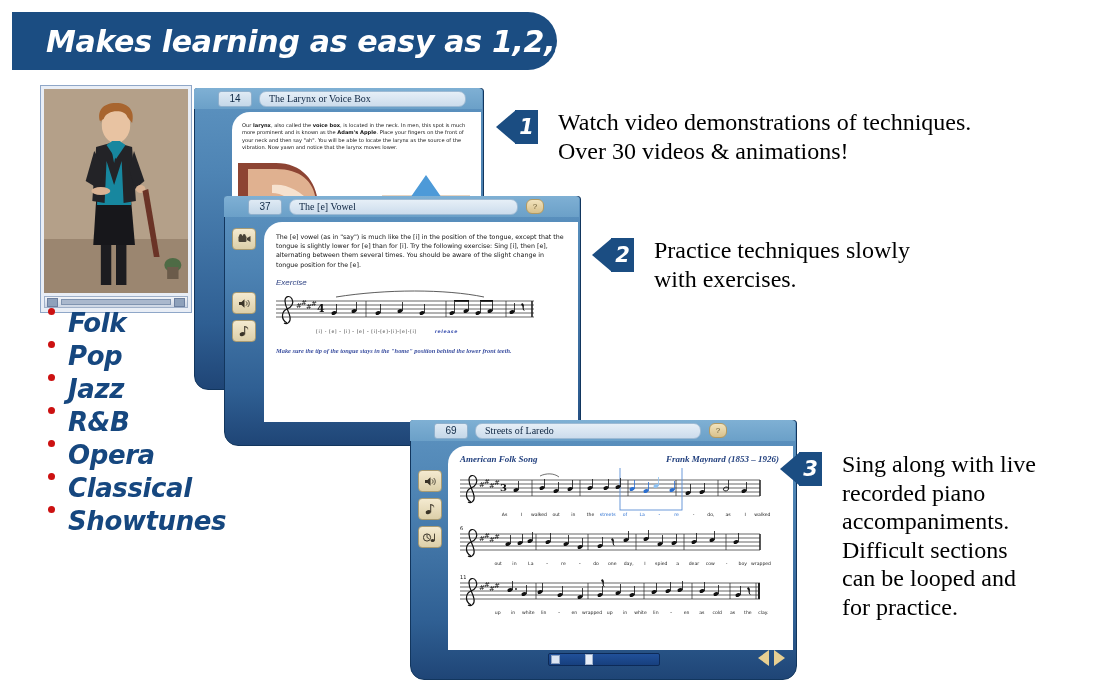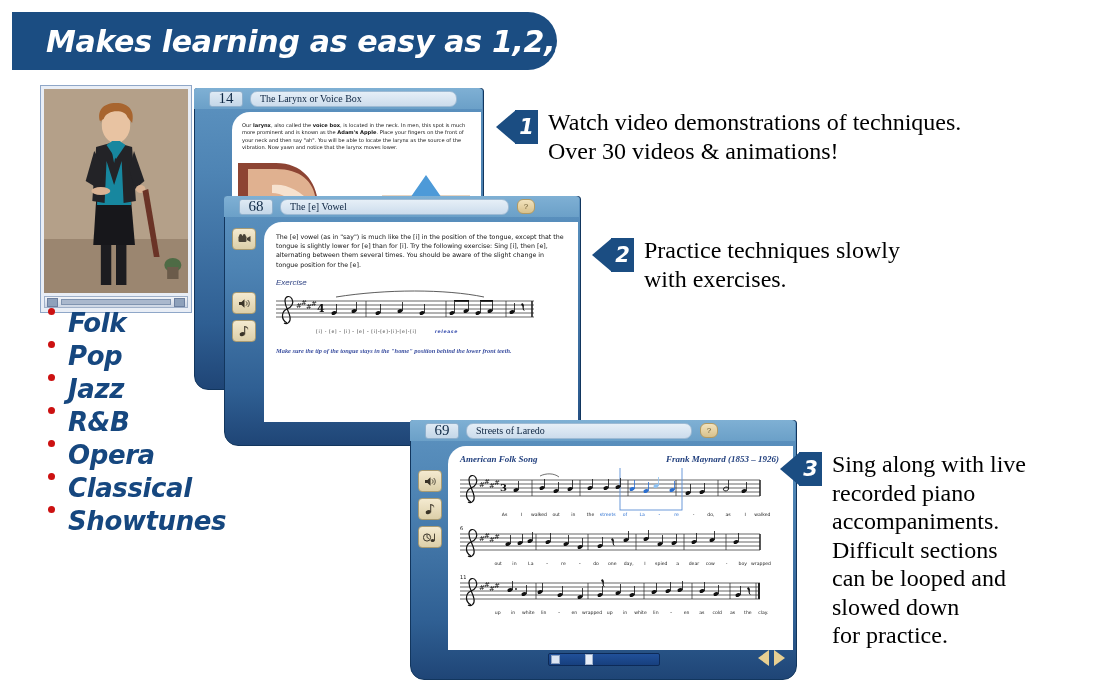--- a/index.html
+++ b/index.html
@@ -67,25 +67,25 @@
     background:linear-gradient(180deg,#5d93c0 0%,#4e84b4 28%,#2f5f93 78%,#1f4576 100%);
     border:1px solid #12365e;border-radius:3px 3px 14px 14px;
   }
   .win-titlebar{
     position:absolute;left:0;top:0;width:100%;height:21px;
     display:flex;align-items:center;
     background:linear-gradient(180deg,#7fb0d4 0%,#6ba0c8 100%);
     border-radius:3px 3px 0 0;
   }
   .pagenum{
-    margin-left:15px;width:32px;height:14px;border-radius:3px;
+    margin-left:24px;width:32px;height:14px;border-radius:3px;
     background:linear-gradient(180deg,#dfeaf4,#c4d7e8);
-    border:1px solid #8fb0cd;color:#102a46;font-size:15px;
+    border:1px solid #8fb0cd;color:#102a46;font-size:10px;
     display:flex;align-items:center;justify-content:center;
-    font-family:Liberation Serif, serif;
+    font-family:Liberation Sans, sans-serif;
   }
   .titlefield{
     margin-left:7px;height:14px;border-radius:7px;
     background:linear-gradient(180deg,#e6eff7,#ccdcec);
     border:1px solid #9dbad4;display:flex;align-items:center;
     padding-left:9px;color:#0d2440;font-size:10px;
     font-family:"Liberation Serif",serif;white-space:nowrap;overflow:hidden;
   }
   .help-badge{
     width:16px;height:13px;border-radius:6px;margin-left:8px;flex:none;
@@ -148,21 +148,21 @@
     position:absolute;left:19px;top:0;width:23px;height:34px;background:#1b4d82;
   }
   .marker .num{
     position:absolute;left:19px;top:0;width:23px;height:34px;
     display:flex;align-items:center;justify-content:center;
     color:#ffffff;font-size:21px;font-weight:bold;font-style:italic;
     font-family:"DejaVu Sans",sans-serif;z-index:2;
   }
   .callout-text{
     font-family:"Liberation Serif",serif;font-size:24px;color:#000;
-    line-height:28.5px;margin-left:10px;
+    line-height:28.5px;margin-left:20px;
   }
 
   
   .toolbar-slider{
     position:absolute;height:11px;border-radius:2px;
     background:linear-gradient(180deg,#21509a,#17407e);
     border:1px solid #0d2a57;display:flex;align-items:center;
   }
   .ts-handle{width:6px;height:9px;background:#e8eef8;border:1px solid #9fb2cd;}
   .ts-box{width:7px;height:7px;background:#dbe4f2;border:1px solid #8fa3c2;margin-left:2px;}
@@ -310,21 +310,21 @@
         <circle cx="190" cy="72" r="5" fill="#ffffff"></circle>
         <rect x="194" y="52" width="1.8" height="21" fill="#ffffff"></rect>
         <path d="M195 52 C201 54 203 58 202 62 C201 57 198 56 195 57 Z" fill="#ffffff"></path>
       </svg>
     </div>
   </div>
 
   <div class="win" style="left:212px;top:196px;width:355px;height:248px;">
     <div class="win-chrome"></div>
     <div class="win-titlebar">
-      <div class="pagenum">68</div>
+      <div class="pagenum">37</div>
       <div class="titlefield" style="width:218px;">The [e] Vowel</div>
       <div class="help-badge">?</div>
     </div>
 
     <div style="position:absolute;left:8px;top:32px;">
       <div class="sidebtn">
         <svg width="13" height="10" viewBox="0 0 13 10">
           <rect x="0.5" y="2" width="8" height="6" rx="1.2" fill="#4a4438"></rect>
           <path d="M9 4 L12.5 2 L12.5 8 L9 6 Z" fill="#4a4438"></path>
           <circle cx="2.6" cy="1.6" r="1.5" fill="#4a4438"></circle>
@@ -733,18 +733,17 @@
       <div class="tri"></div>
       <div class="sq"></div>
       <div class="num">3</div>
     </div>
     <div class="callout-text">
       <div>Sing along with live</div>
       <div>recorded piano</div>
       <div>accompaniments.</div>
       <div>Difficult sections</div>
       <div>can be looped and</div>
-      <div>slowed down</div>
       <div>for practice.</div>
     </div>
   </div>
 
 </div>
 
 </body></html>

